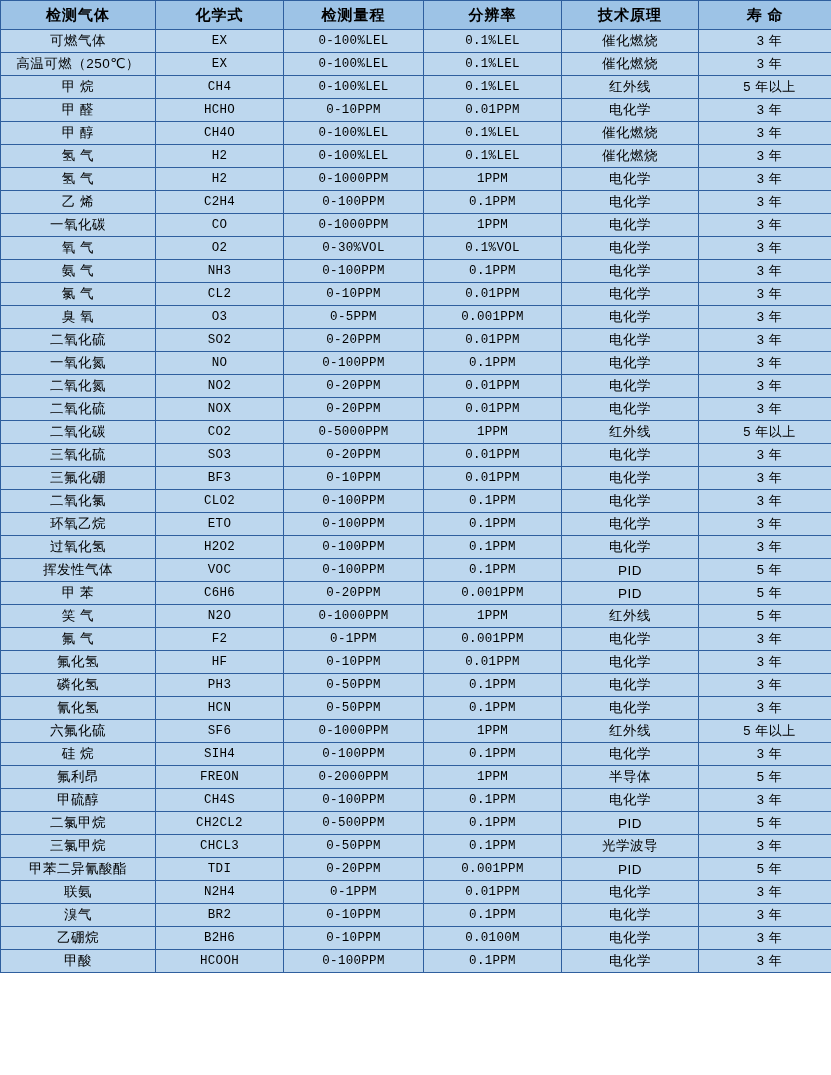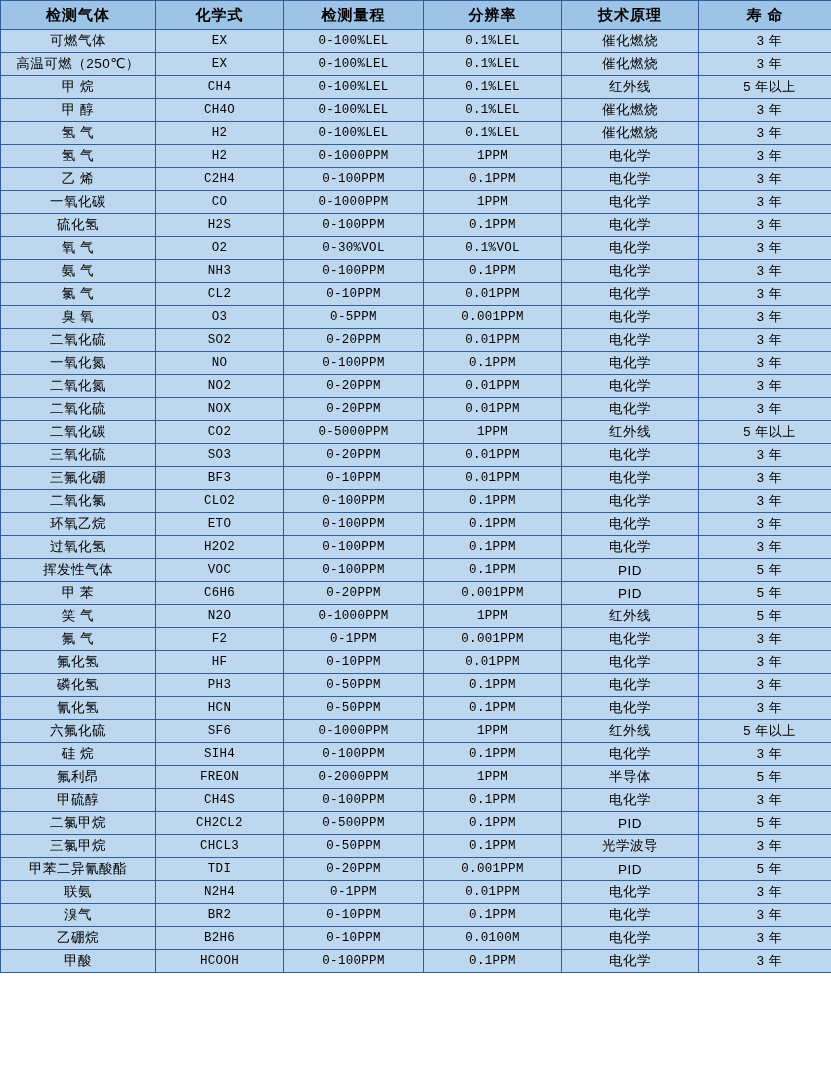--- a/index.html
+++ b/index.html
@@ -38,20 +38,21 @@
     padding: 0;
     white-space: nowrap;
     overflow: hidden;
   }
   table.gas-table thead th {
     background: #9dc3e6;
     height: 28px;
     font-size: 15px;
     font-weight: bold;
     letter-spacing: 1px;
+    font-family: Liberation Serif, serif;
   }
   table.gas-table tbody td {
     background: #bdd7ee;
     height: 22px;
     font-size: 13px;
     font-weight: normal;
   }
   table.gas-table tbody td.name {
     font-size: 13.5px;
     letter-spacing: 0.5px;
@@ -108,20 +109,28 @@
         </tr>
         <tr>
           <td class="name">甲  烷</td>
           <td class="mono">CH4</td>
           <td class="mono">0-100%LEL</td>
           <td class="mono">0.1%LEL</td>
           <td class="name">红外线</td>
           <td class="life">5 年以上</td>
         </tr>
         <tr>
+          <td class="name">甲  醛</td>
+          <td class="mono">HCHO</td>
+          <td class="mono">0-10PPM</td>
+          <td class="mono">0.01PPM</td>
+          <td class="name">电化学</td>
+          <td class="life">3 年</td>
+        </tr>
+        <tr>
           <td class="name">甲  醇</td>
           <td class="mono">CH4O</td>
           <td class="mono">0-100%LEL</td>
           <td class="mono">0.1%LEL</td>
           <td class="name">催化燃烧</td>
           <td class="life">3 年</td>
         </tr>
         <tr>
           <td class="name">氢  气</td>
           <td class="mono">H2</td>
@@ -148,28 +157,20 @@
         </tr>
         <tr>
           <td class="name">一氧化碳</td>
           <td class="mono">CO</td>
           <td class="mono">0-1000PPM</td>
           <td class="mono">1PPM</td>
           <td class="name">电化学</td>
           <td class="life">3 年</td>
         </tr>
         <tr>
-          <td class="name">硫化氢</td>
-          <td class="mono">H2S</td>
-          <td class="mono">0-100PPM</td>
-          <td class="mono">0.1PPM</td>
-          <td class="name">电化学</td>
-          <td class="life">3 年</td>
-        </tr>
-        <tr>
           <td class="name">氧  气</td>
           <td class="mono">O2</td>
           <td class="mono">0-30%VOL</td>
           <td class="mono">0.1%VOL</td>
           <td class="name">电化学</td>
           <td class="life">3 年</td>
         </tr>
         <tr>
           <td class="name">氨  气</td>
           <td class="mono">NH3</td>

